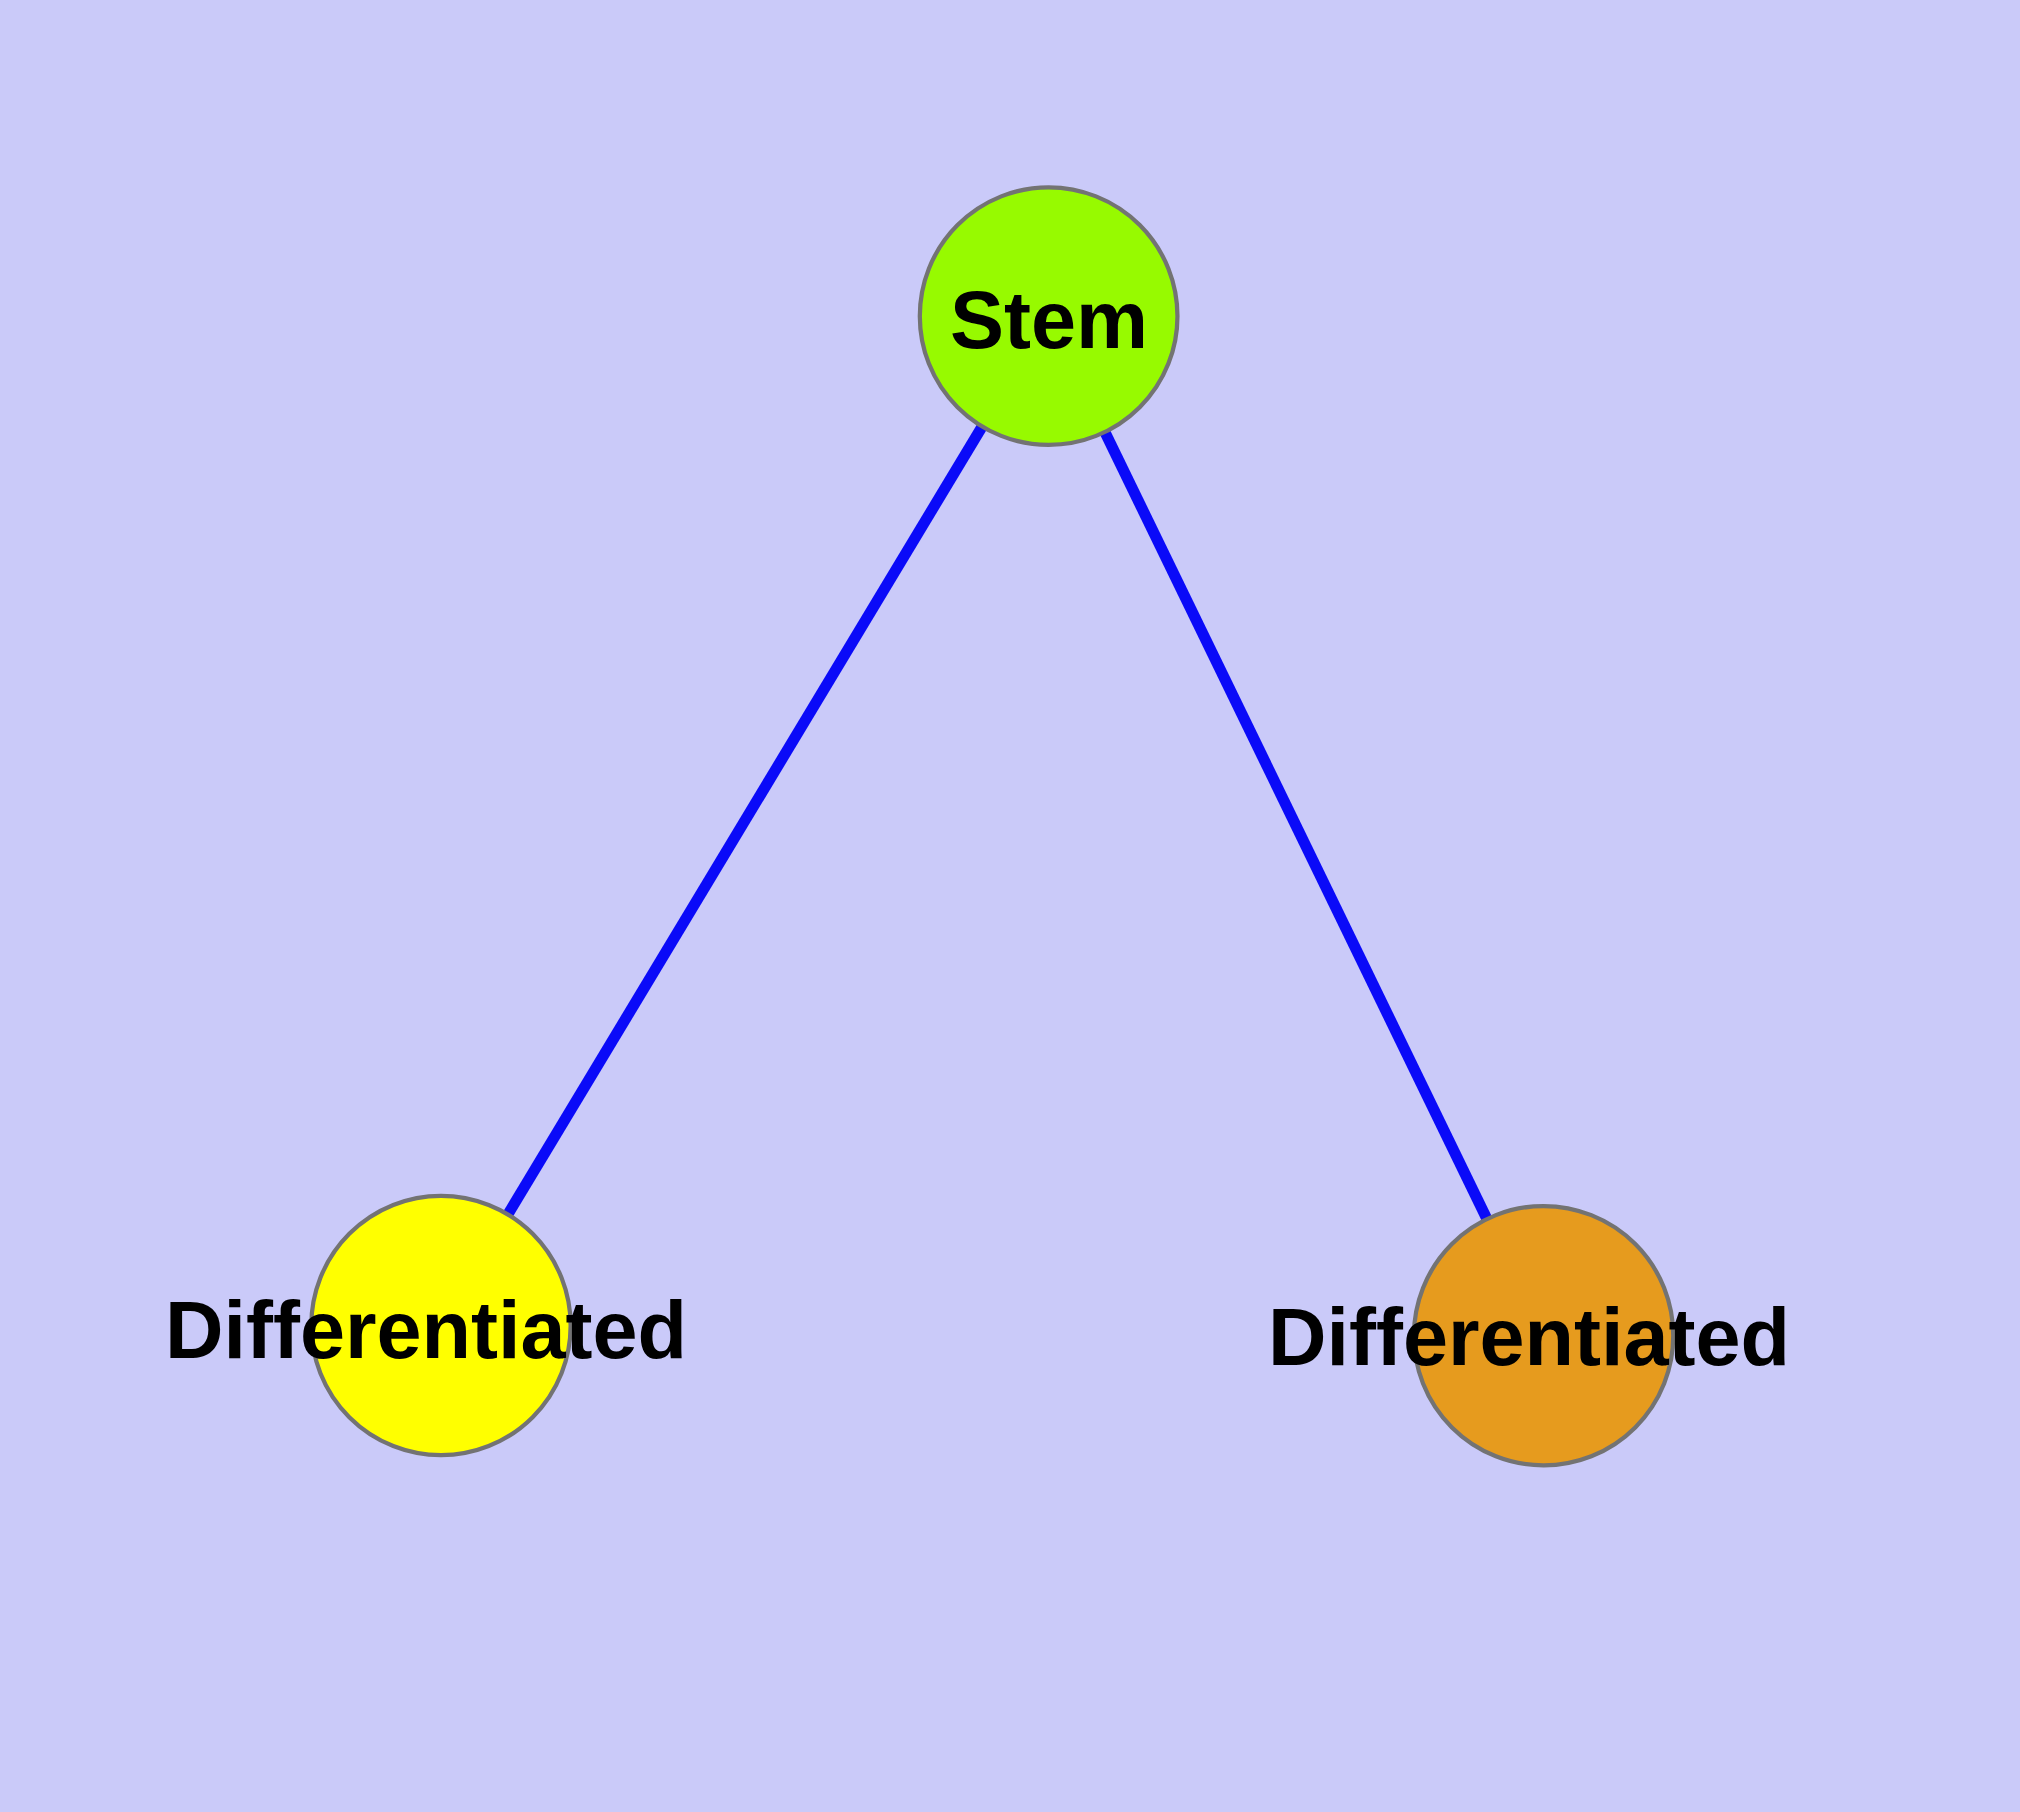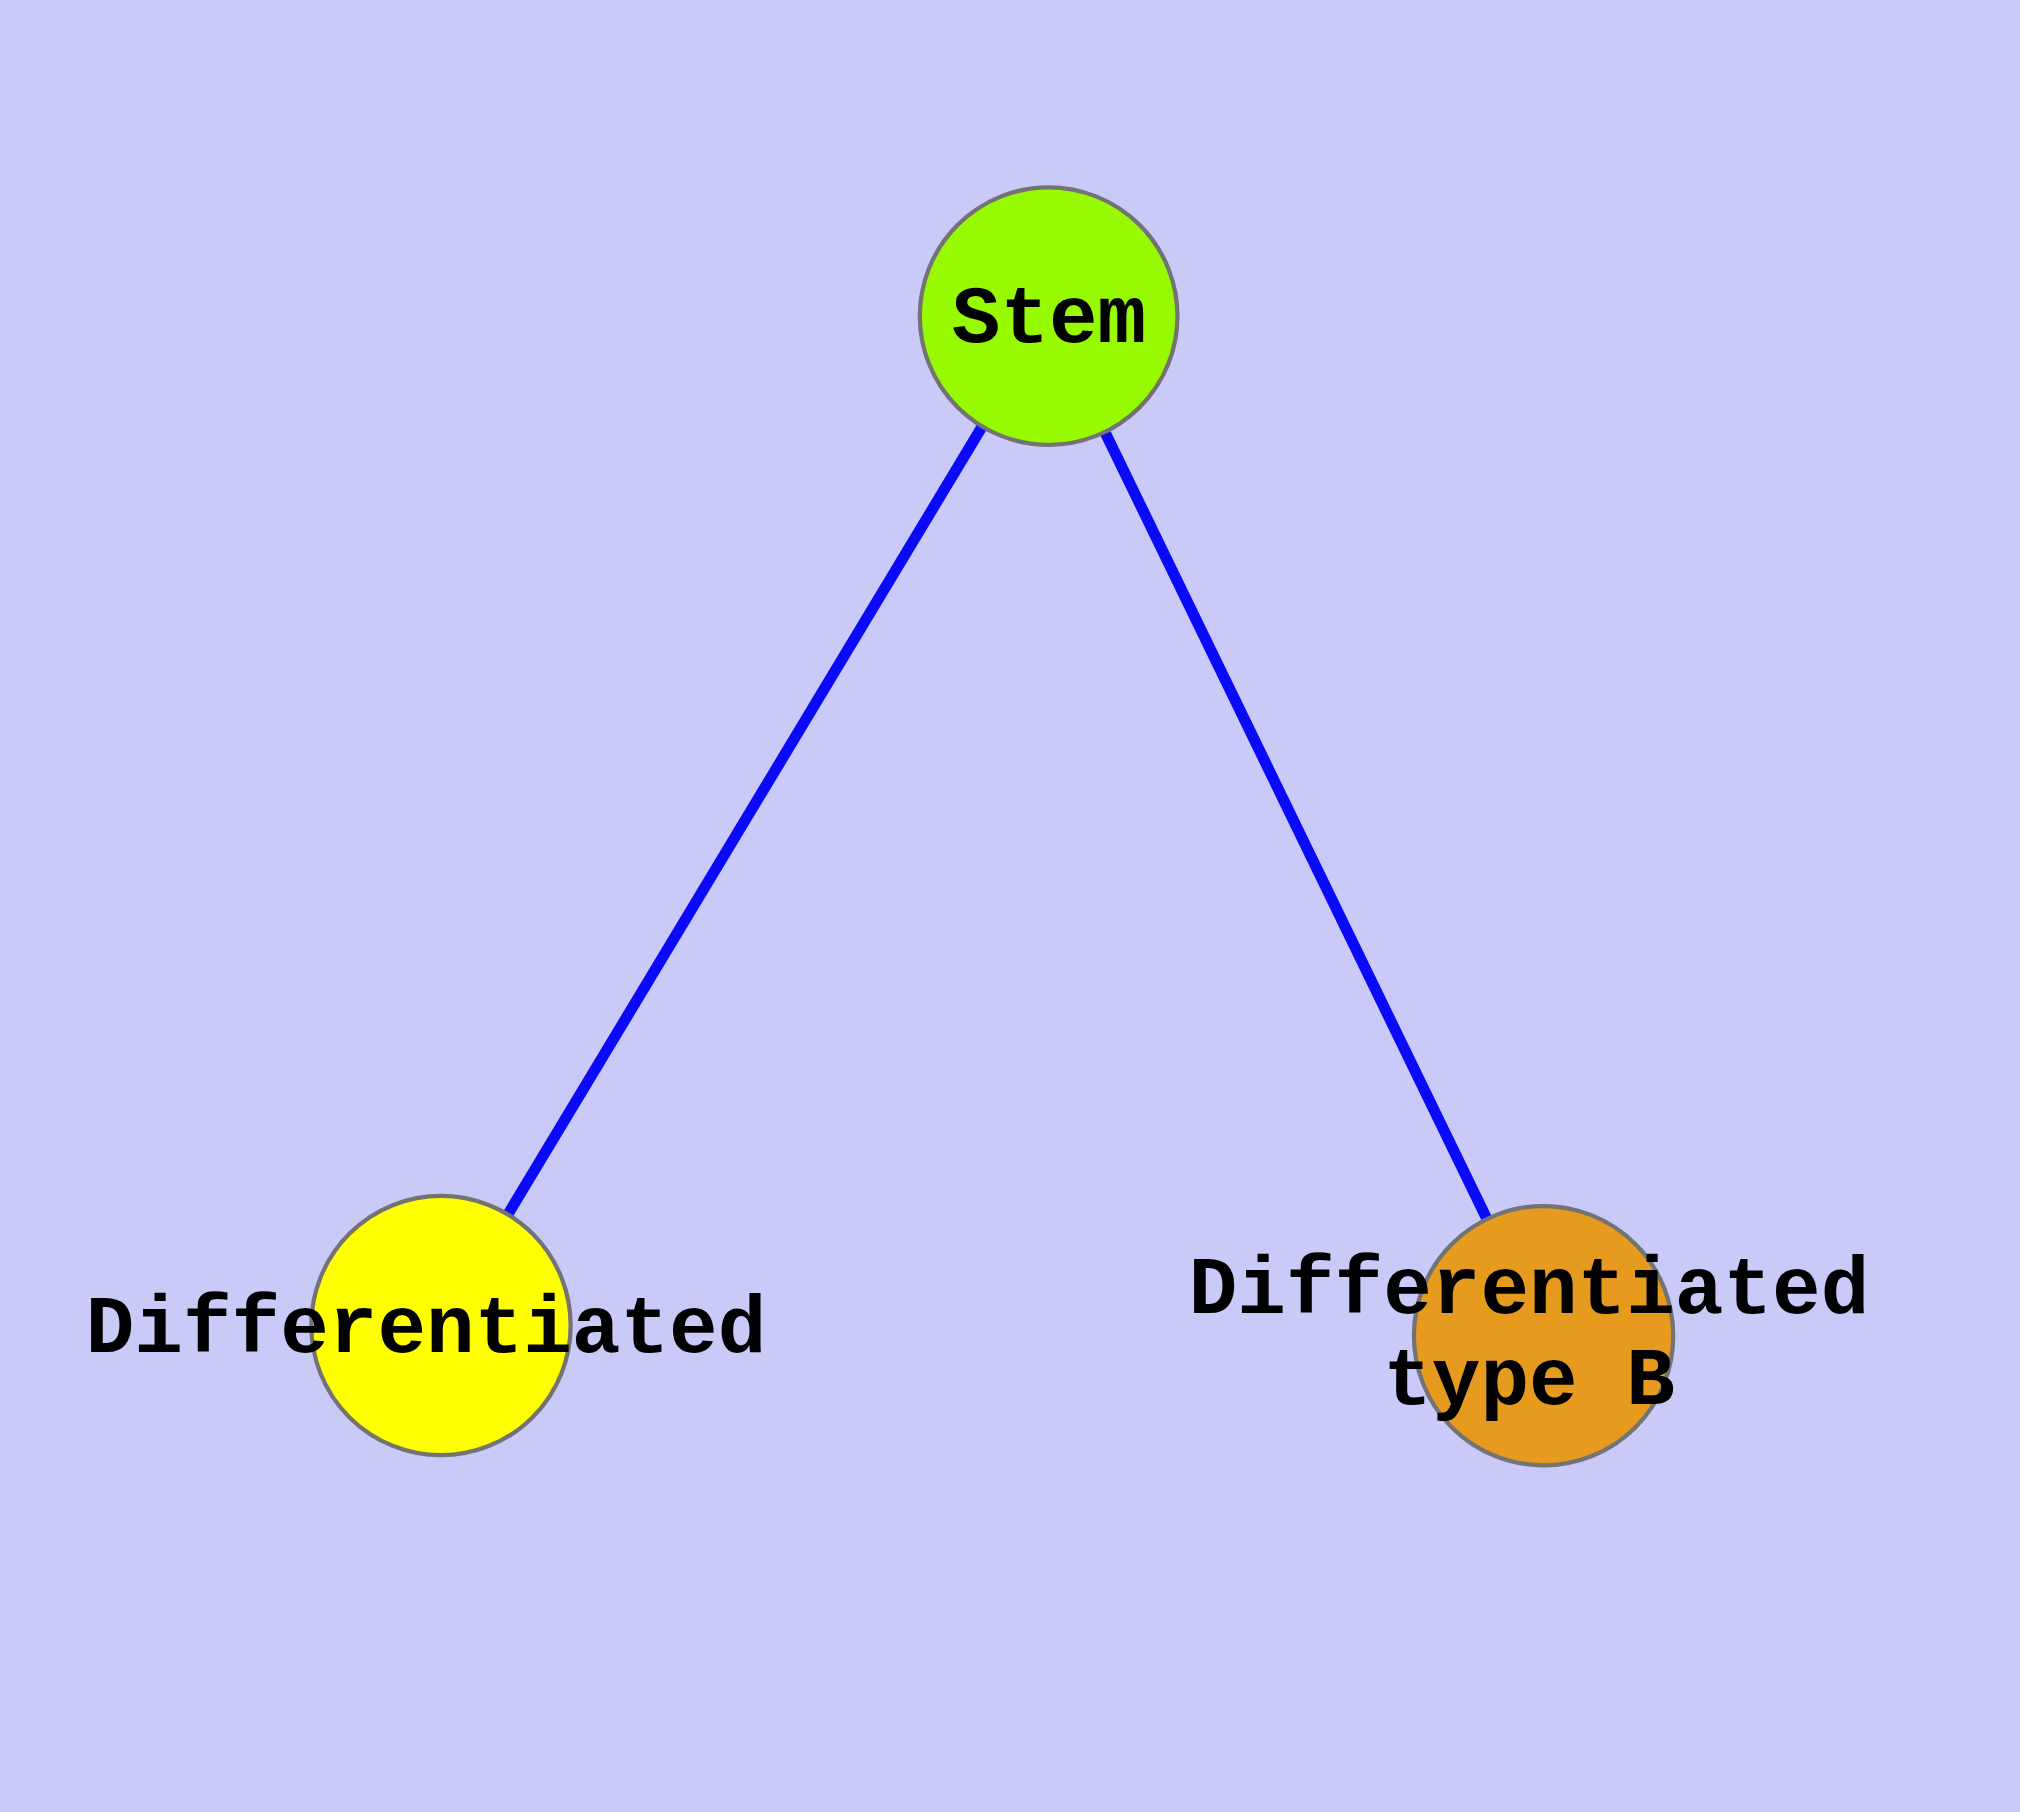--- a/index.html
+++ b/index.html
@@ -35,21 +35,20 @@
     transform: translate(-50%, -50%);
     text-align: center;
     font-weight: bold;
     font-size: 81px;
     line-height: 91px;
     color: #000000;
     white-space: nowrap;
   }
   .node-label span {
     display: block;
-    font-family: Liberation Mono, monospace;
   }
 </style>
 </head>
 <body>
 
 <div class="canvas">
 
   <svg class="graph-svg" viewBox="0 0 2384 2138" xmlns="http://www.w3.org/2000/svg">
 
     <line class="edge" x1="1237" y1="373" x2="520" y2="1564" stroke="#0A0AF8"></line>
@@ -63,17 +62,16 @@
   <div class="node-label" style="left:1049px; top:320px;">
     <span>Stem</span>
   </div>
 
   <div class="node-label" style="left:426px; top:1330px;">
     <span>Differentiated</span>
   </div>
 
   <div class="node-label" style="left:1529px; top:1337px;">
     <span>Differentiated</span>
-    <span>type B</span>
   </div>
 
 </div>
 
 
 </body></html>

